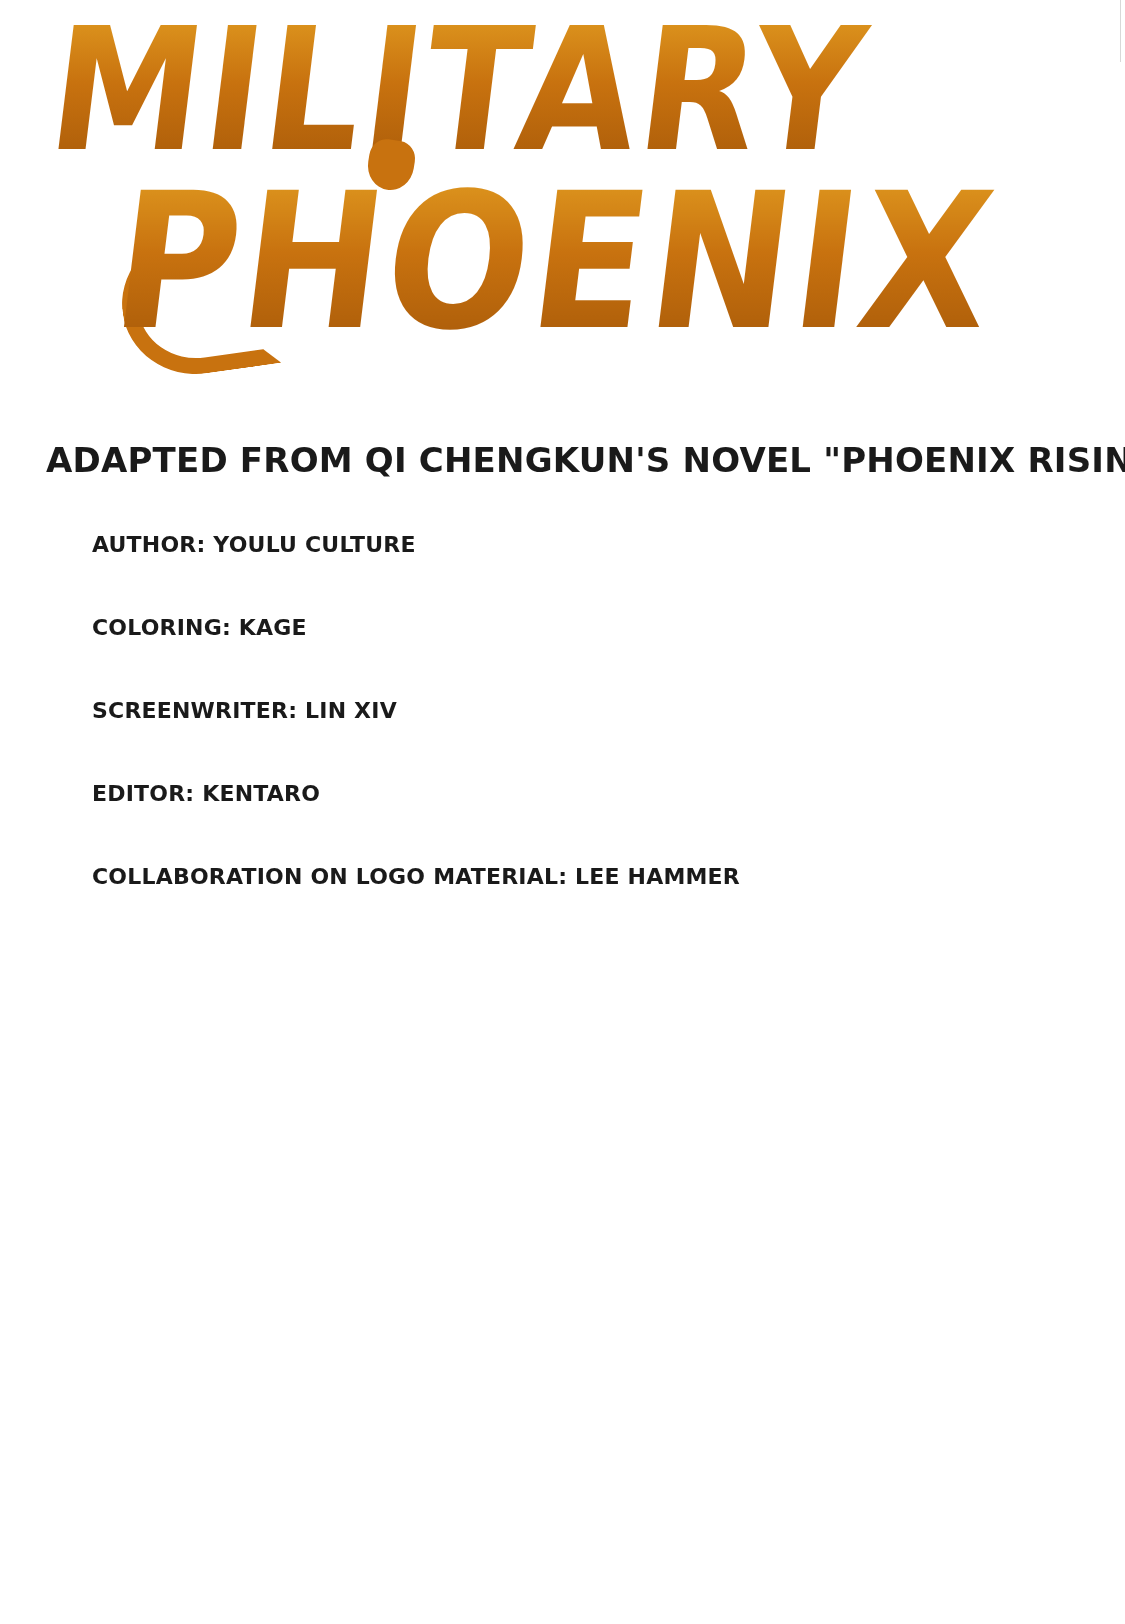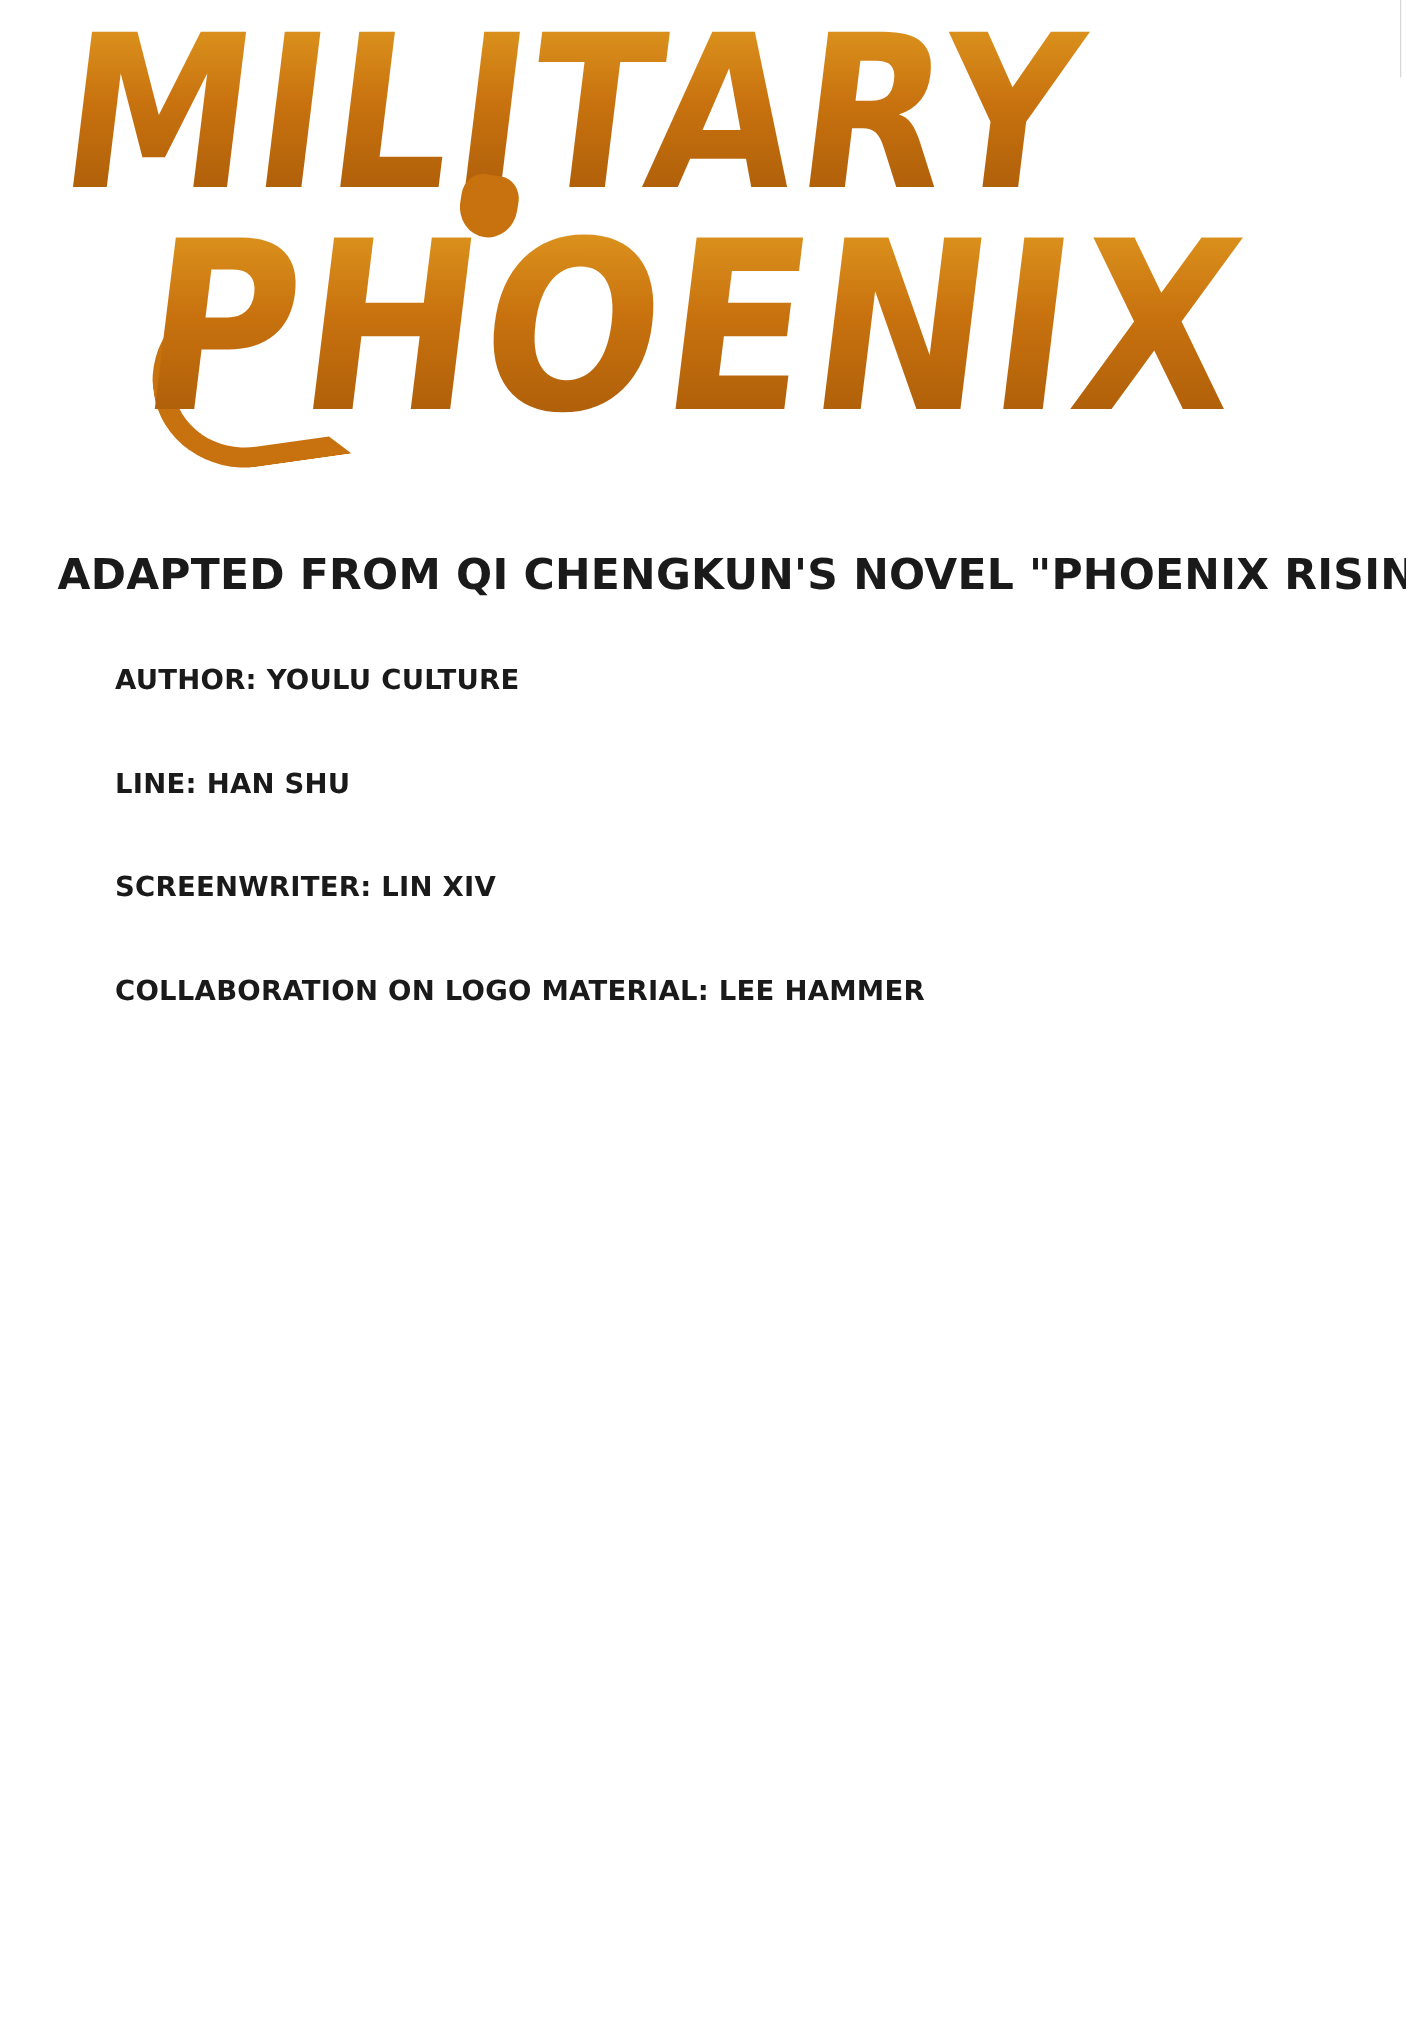--- a/index.html
+++ b/index.html
@@ -142,22 +142,23 @@
     <div class="logo-word logo-word-2">PHOENIX</div>
   </div>
 
   <div class="credits">
     <div class="credit-line credit-adapted">ADAPTED FROM QI CHENGKUN'S NOVEL "PHOENIX RISING"</div>
 
     <div class="credit-line credit-item">AUTHOR: YOULU CULTURE</div>
 
 
 
+    <div class="credit-line credit-item">COLORING: KAGE</div>
 
-    <div class="credit-line credit-item">LINE: HAN SHU</div>
 
     <div class="credit-line credit-item">SCREENWRITER: LIN XIV</div>
 
+    <div class="credit-line credit-item">EDITOR: KENTARO</div>
 
     <div class="credit-line credit-item">COLLABORATION ON LOGO MATERIAL: LEE HAMMER</div>
   </div>
 
 </div>
 
 </body></html>

